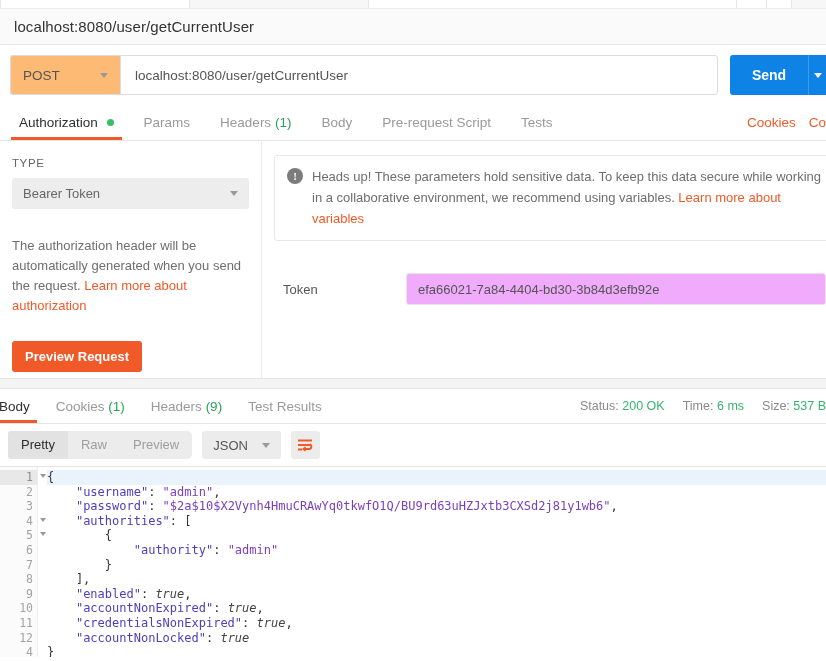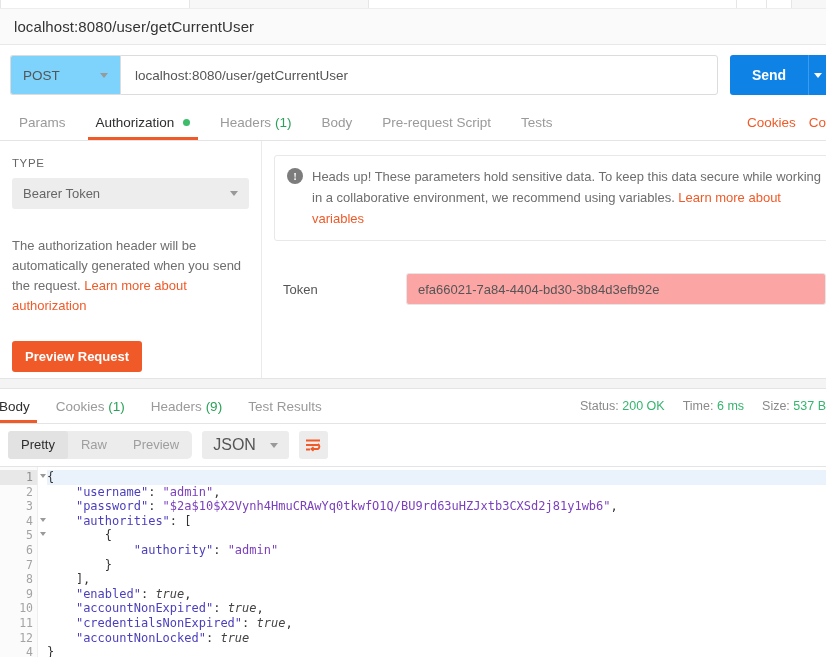--- a/index.html
+++ b/index.html
@@ -55,21 +55,21 @@
     display: flex;
     align-items: stretch;
     background: #fff;
   }
   .method-select {
     width: 110px;
     height: 40px;
     border: 1px solid #dcdcdc;
     border-right: none;
     border-radius: 3px 0 0 3px;
-    background: #7dd3fc;
+    background: #fdba74;
     display: flex;
     align-items: center;
     justify-content: space-between;
     padding: 0 12px;
     box-sizing: border-box;
     font-size: 13.5px;
     color: #555;
   }
   .caret {
     width: 0; height: 0;
@@ -269,21 +269,21 @@
     width: 200px;
     font-size: 13px;
     color: #555;
     padding-left: 9px;
     box-sizing: border-box;
   }
   .token-input {
     flex: 1;
     min-width: 420px;
     height: 32px;
-    background: #fca5a5;
+    background: #f0abfc;
     border: 1px solid #e6e6e6;
     border-radius: 3px;
     display: flex;
     align-items: center;
     padding: 0 11px;
     box-sizing: border-box;
     font-size: 13px;
     color: #555;
   }
 
@@ -360,21 +360,21 @@
   }
   .fmt-select {
     margin-left: 10px;
     height: 28px;
     background: #ececec;
     border-radius: 3px;
     display: flex;
     align-items: center;
     gap: 14px;
     padding: 0 11px;
-    font-size: 16px;
+    font-size: 13px;
     color: #555;
   }
   .wrap-btn {
     margin-left: 10px;
     width: 29px; height: 28px;
     background: #ececec;
     border-radius: 3px;
     display: flex;
     align-items: center;
     justify-content: center;
@@ -459,26 +459,26 @@
   </div>
   <div class="send-wrap">
     <div class="send-btn">Send</div>
     <div class="send-split">
       <span class="caret-w"></span>
     </div>
   </div>
 </div>
 
 <div class="req-tabs">
-  <div class="req-tab">
-    <span>Params</span>
-  </div>
   <div class="req-tab active">
     <span>Authorization</span>
     <span class="green-dot"></span>
+  </div>
+  <div class="req-tab">
+    <span>Params</span>
   </div>
   <div class="req-tab">
     <span>Headers</span>
     <span class="green-count">(1)</span>
   </div>
   <div class="req-tab">
     <span>Body</span>
   </div>
   <div class="req-tab">
     <span>Pre-request Script</span>

